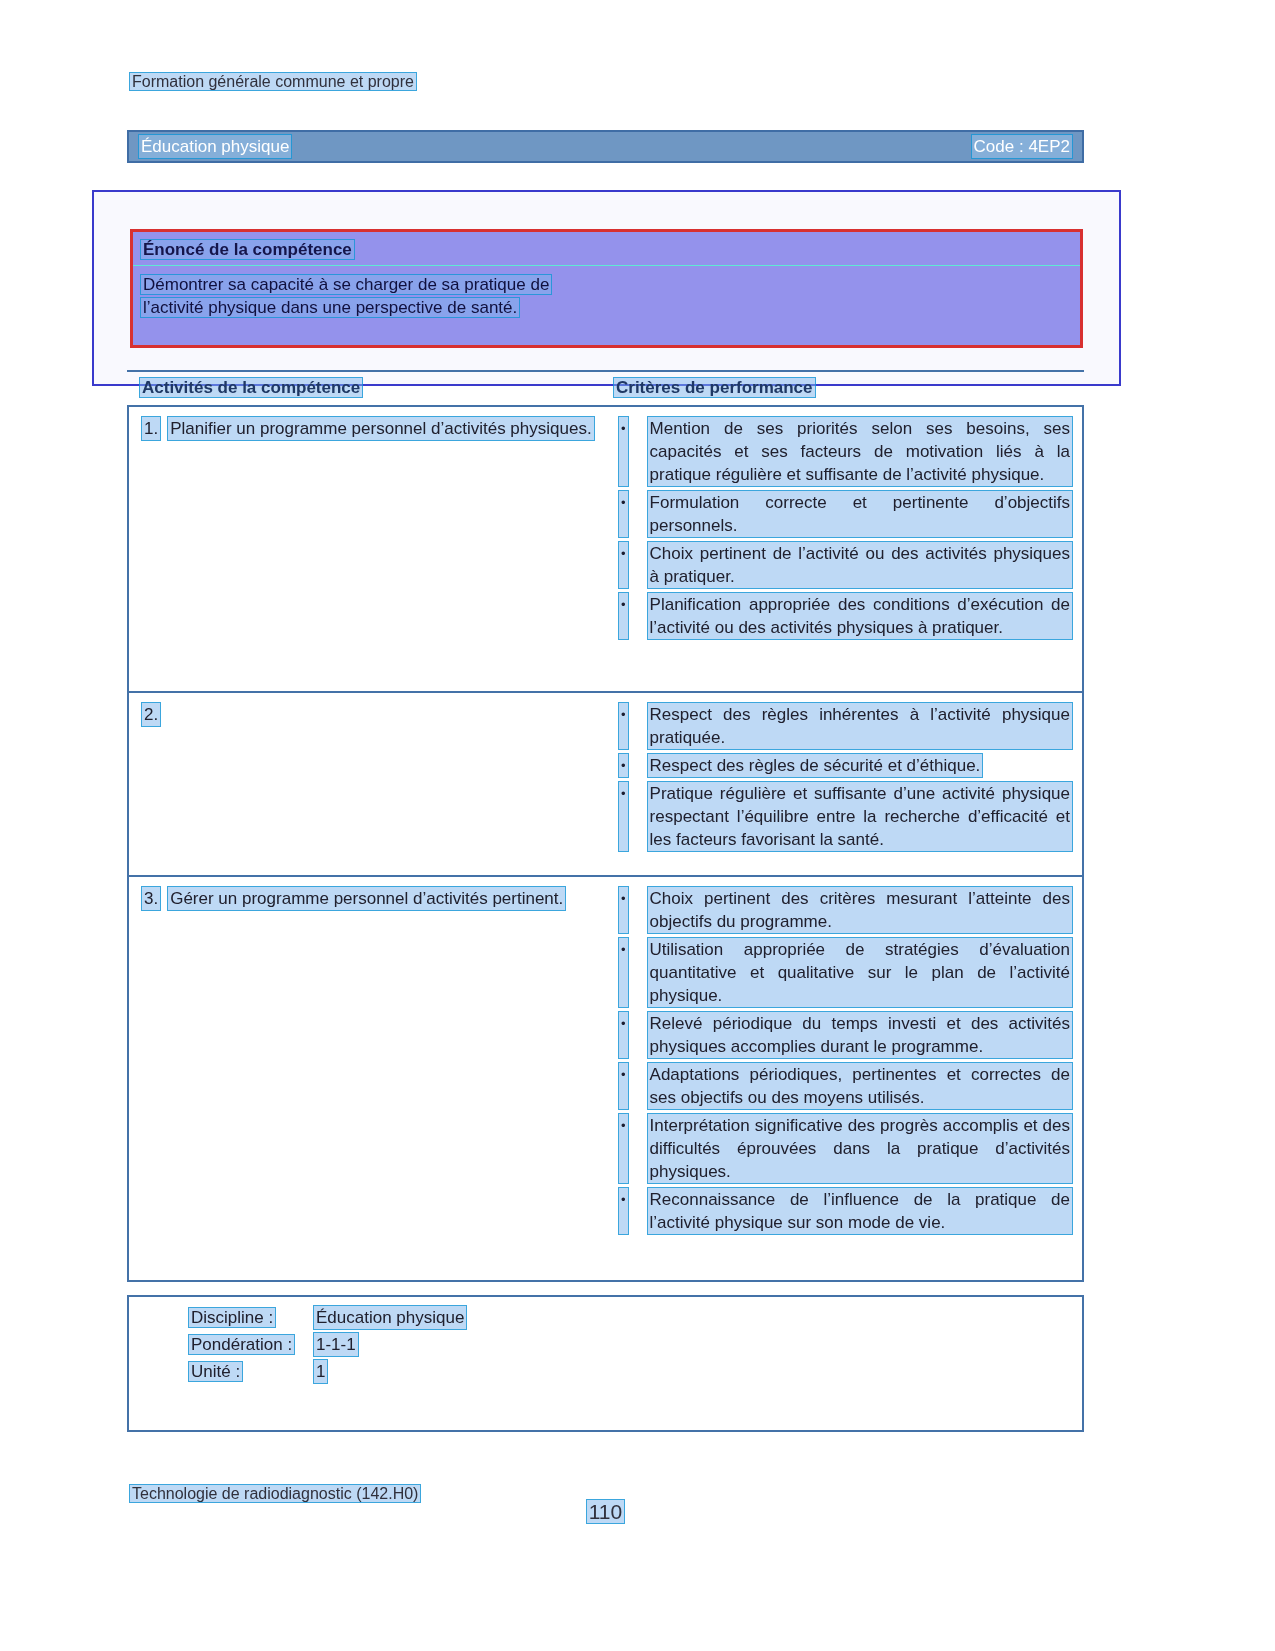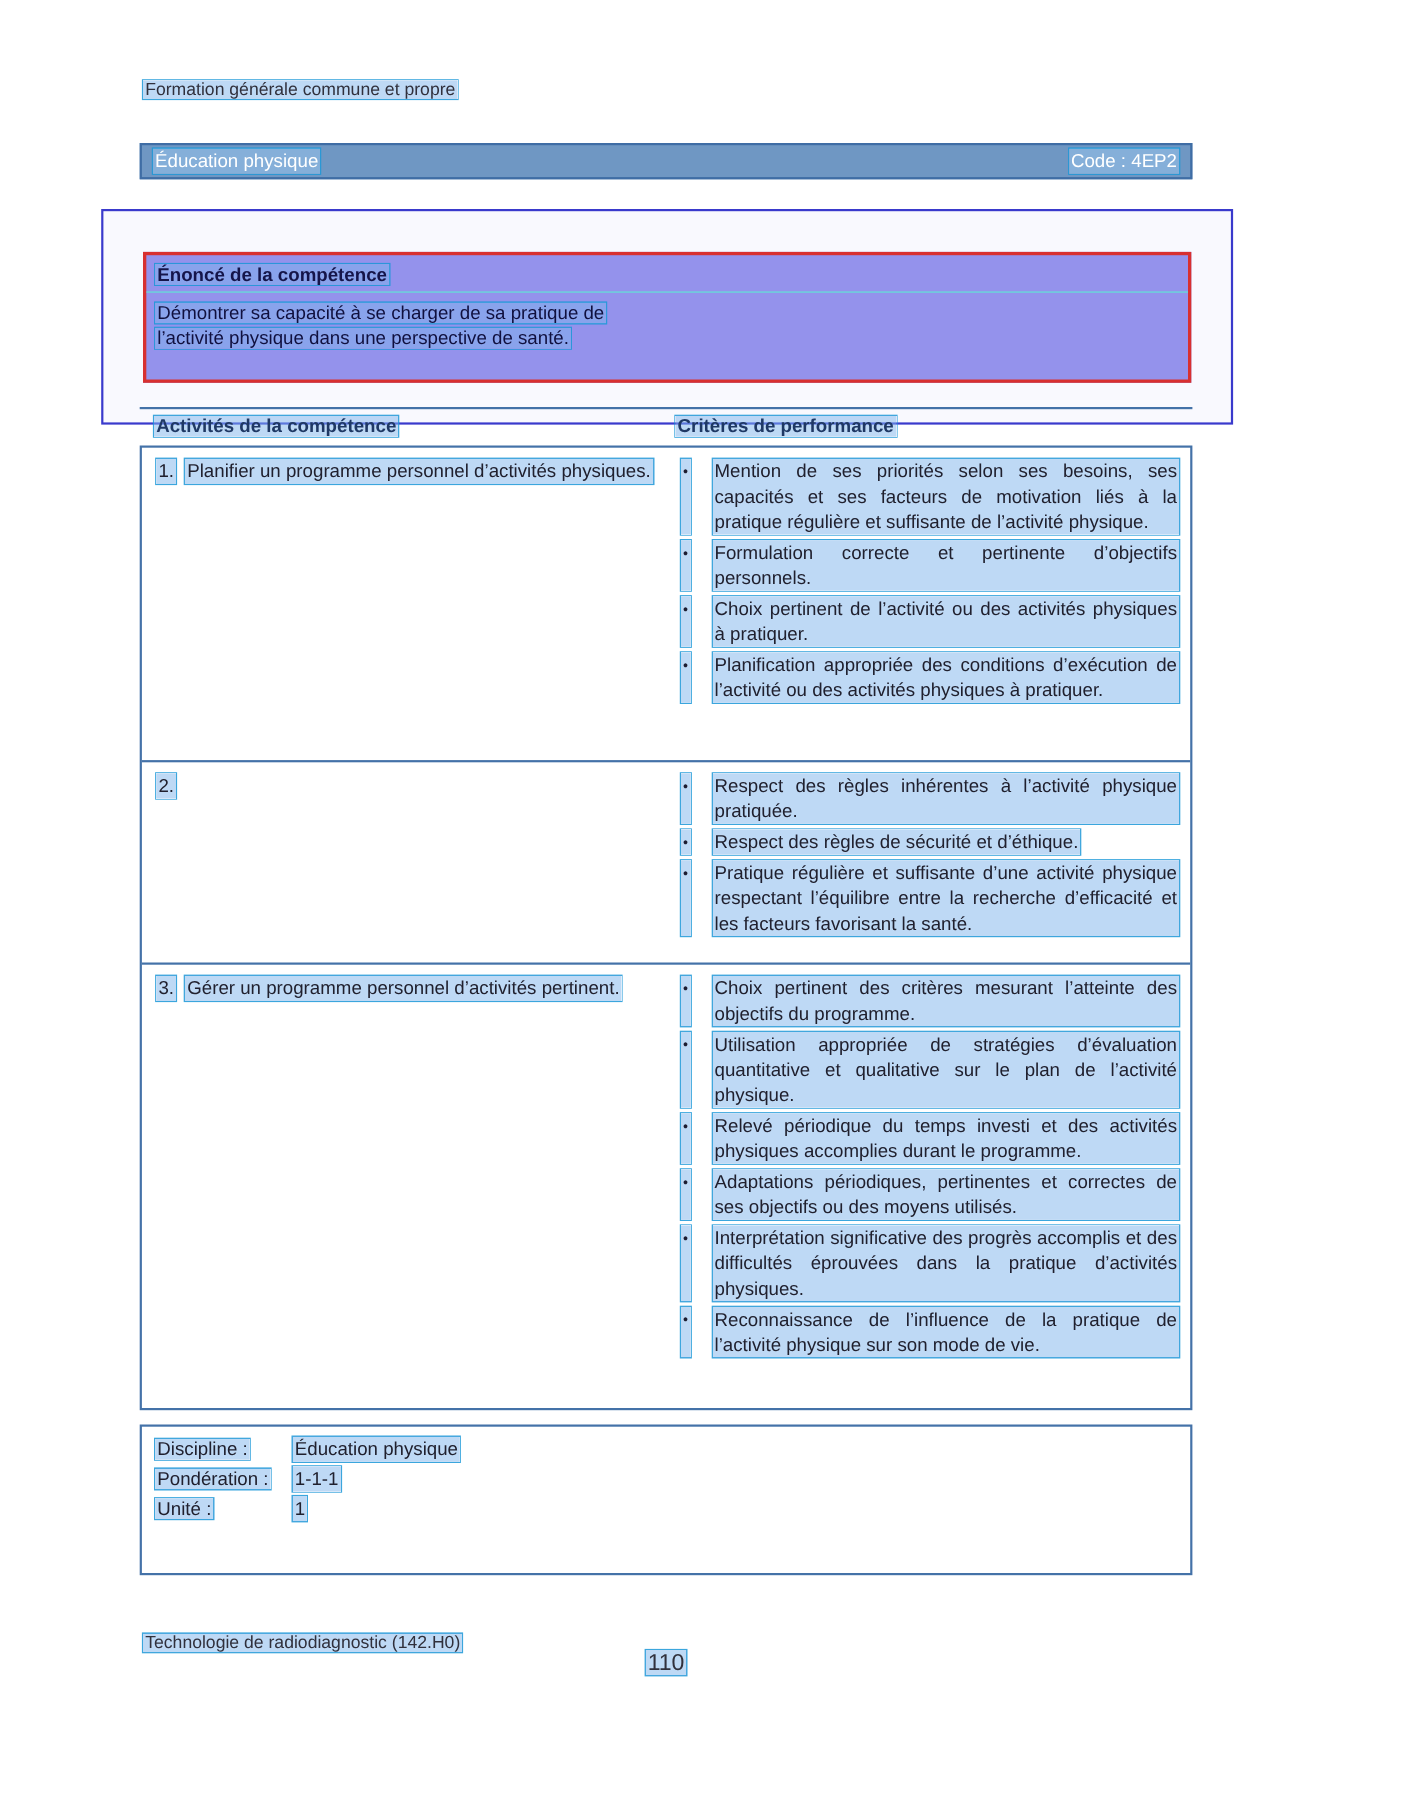--- a/index.html
+++ b/index.html
@@ -115,21 +115,21 @@
     border: 2px solid #4472a8;
     background: #ffffff;
   }
   .act-title {
     padding: 8px 12px 5px 12px;
     border-bottom: 2px solid #4472a8;
     font-weight: bold; color: #1f3864;
   }
   .act-fields { padding: 5px 12px; }
   .act-row { display: flex; margin: 4px 0; }
-  .act-label { width: 125px; flex: 0 0 auto; }
+  .act-label { width: 125px; flex: 0 0 auto; margin-left: 48px; }
 
   .footer-note {
     position: absolute; left: 130px; top: 1482px;
     font-size: 16px; color: #30303c;
   }
   .page-number {
     position: absolute; left: 127px; top: 1500px; width: 957px;
     text-align: center; font-size: 21px; color: #30303c;
   }
 </style>

